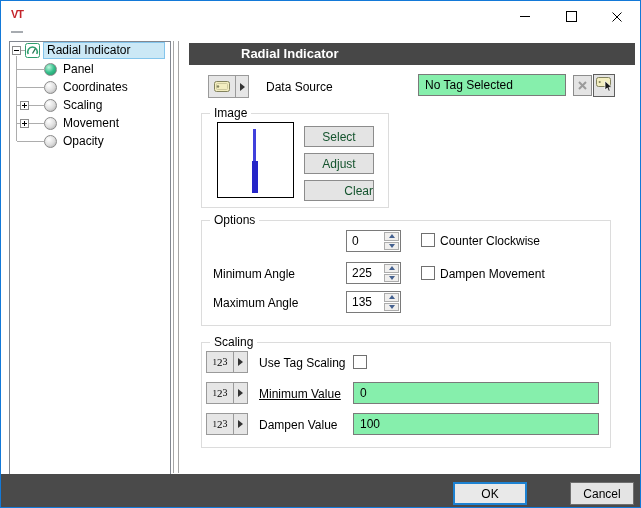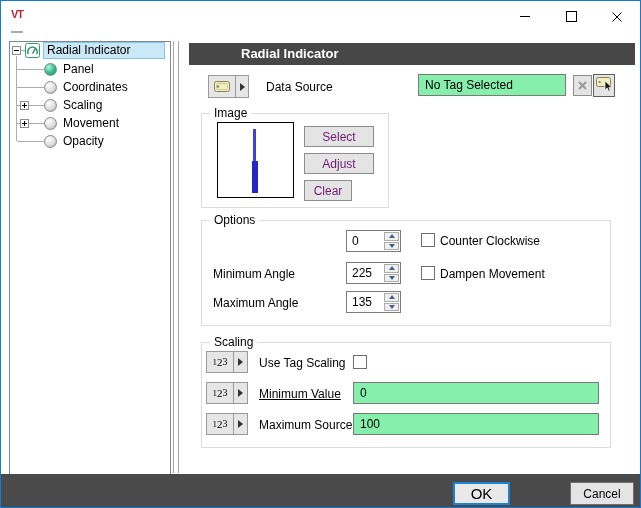--- a/index.html
+++ b/index.html
@@ -32,21 +32,21 @@
             border-left:1px solid #A6A6A6;border-right:1px solid #A6A6A6;box-sizing:border-box;}
 
   
   .phead{position:absolute;left:188px;top:42px;width:446px;height:22px;background:#474747;color:#fff;
          font-weight:bold;font-size:13px;line-height:22px;padding-left:52px;box-sizing:border-box;}
 
   .group{position:absolute;border:1px solid #DCDCDC;}
   .glabel{position:absolute;top:-8px;left:8px;background:#fff;padding:0 4px;font-size:12px;}
 
   .btn{position:absolute;background:#E4E4E4;border:1px solid #8C8C8C;font-family:inherit;font-size:12px;
-       color:#701a75;padding:0;text-align:center;}
+       color:#14532d;padding:0;text-align:center;}
   .splitbtn{position:absolute;display:flex;background:#E6E6E6;border:1px solid #9A9A9A;box-sizing:border-box;}
   .sb-main{width:26px;display:flex;align-items:center;justify-content:center;border-right:1px solid #9A9A9A;}
   .sb-arrow{flex:1;display:flex;align-items:center;justify-content:center;}
   .tri-r{width:0;height:0;border-top:4px solid transparent;border-bottom:4px solid transparent;border-left:5px solid #333;}
 
   .field{position:absolute;border:1px solid #7A7A7A;background:#86efac;font-family:inherit;font-size:12px;
          padding:0 0 0 6px;box-sizing:border-box;}
   .lbl{position:absolute;font-size:12px;white-space:nowrap;}
 
   .spin{position:absolute;width:55px;height:22px;border:1px solid #7A7A7A;background:#fff;display:flex;box-sizing:border-box;}
@@ -61,22 +61,22 @@
   .g123{font-family:"Liberation Serif",serif;line-height:10px;}
   .g123 .d1{font-size:9px;vertical-align:4px;}
   .g123 .d2{font-size:11px;vertical-align:0px;}
   .g123 .d3{font-size:10px;vertical-align:-4px;}
 
   .preview{position:absolute;left:216px;top:121px;width:75px;height:74px;border:1px solid #000;background:#fff;}
   .needle-thin{position:absolute;left:35px;top:6px;width:3px;height:34px;background:#4040DC;}
   .needle-thick{position:absolute;left:34px;top:38px;width:6px;height:32px;background:#2525C8;}
 
   .footer{position:absolute;left:0;right:0;bottom:0;height:33px;background:#4A4A4A;}
-  .okbtn{position:absolute;left:452px;top:481px;width:57px;height:23px;background:#E9E9E9;
-         border:2px solid #1D82D2;font-family:inherit;font-size:15px;padding:0;}
+  .okbtn{position:absolute;left:452px;top:481px;width:74px;height:23px;background:#E9E9E9;
+         border:2px solid #1D82D2;font-family:inherit;font-size:12px;padding:0;}
   .cancelbtn{position:absolute;left:569px;top:481px;width:64px;height:23px;background:#E4E4E4;
          border:1px solid #6E6E6E;font-family:inherit;font-size:12px;padding:0;}
 </style>
 </head>
 <body>
 
 <div class="w">
 
   <div class="titlebar">
     <span class="app-logo">VT</span>
@@ -179,21 +179,21 @@
 
   <div class="group" style="left:200px;top:112px;width:186px;height:93px;">
     <span class="glabel">Image</span>
   </div>
   <div class="preview">
     <span class="needle-thin"></span>
     <span class="needle-thick"></span>
   </div>
   <button class="btn" style="left:303px;top:125px;width:70px;height:21px;">Select</button>
   <button class="btn" style="left:303px;top:152px;width:70px;height:21px;">Adjust</button>
-  <button class="btn" style="left:303px;top:179px;width:48px;height:21px;">Clear</button>
+  <button class="btn" style="left:303px;top:179px;width:70px;height:21px;text-align:right;">Clear</button>
 
   <div class="group" style="left:200px;top:219px;width:408px;height:104px;">
     <span class="glabel">Options</span>
   </div>
 
   <div class="spin" style="left:345px;top:229px;">
     <input value="0" style="">
     <span class="btns">
       <span class="sb">
           <span class="tri-up"></span>
@@ -267,20 +267,20 @@
   <div class="splitbtn" style="left:205px;top:412px;width:42px;height:22px;">
     <span class="sb-main g123">
         <span class="d1">1</span>
         <span class="d2">2</span>
         <span class="d3">3</span>
       </span>
     <span class="sb-arrow">
         <span class="tri-r"></span>
       </span>
   </div>
-  <span class="lbl" style="left:258px;top:417px;">Maximum Source</span>
+  <span class="lbl" style="left:258px;top:417px;">Dampen Value</span>
   <input class="field" style="left: 352px; top: 412px; width: 246px; height: 22px;" value="100">
 
   <div class="footer"></div>
   <button class="okbtn">OK</button>
   <button class="cancelbtn">Cancel</button>
 
 </div>
 
 </body></html>

